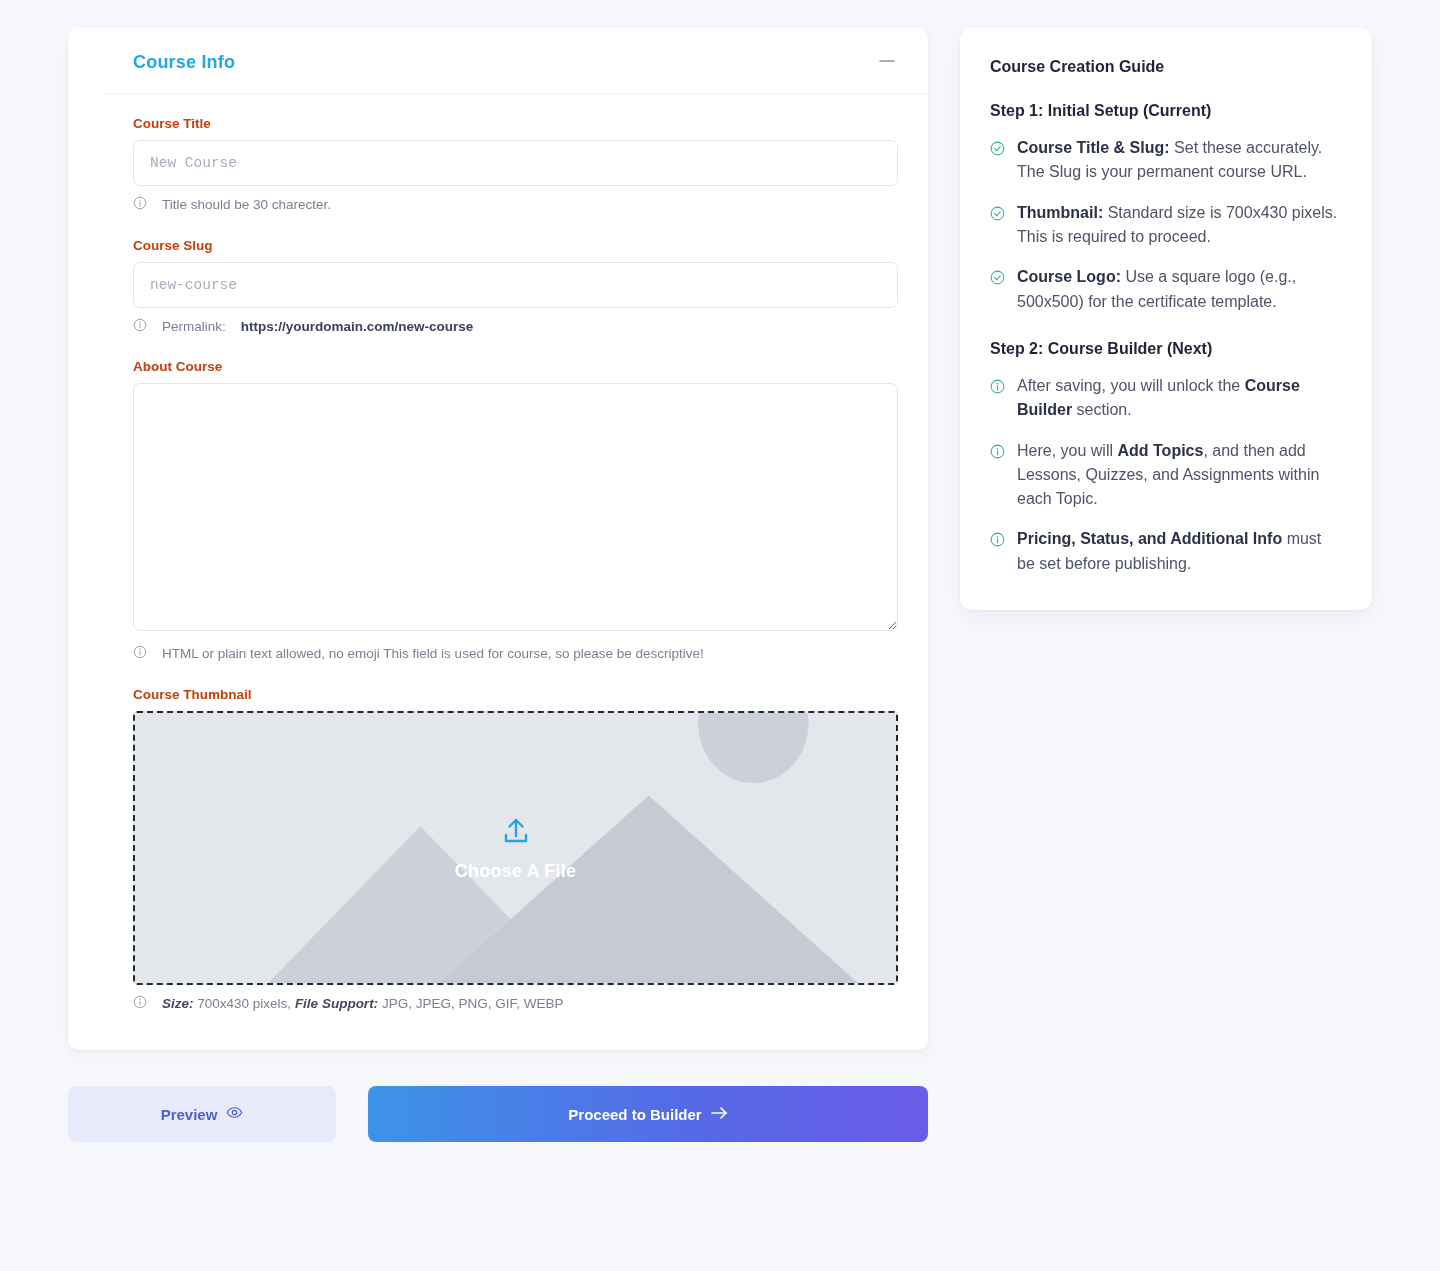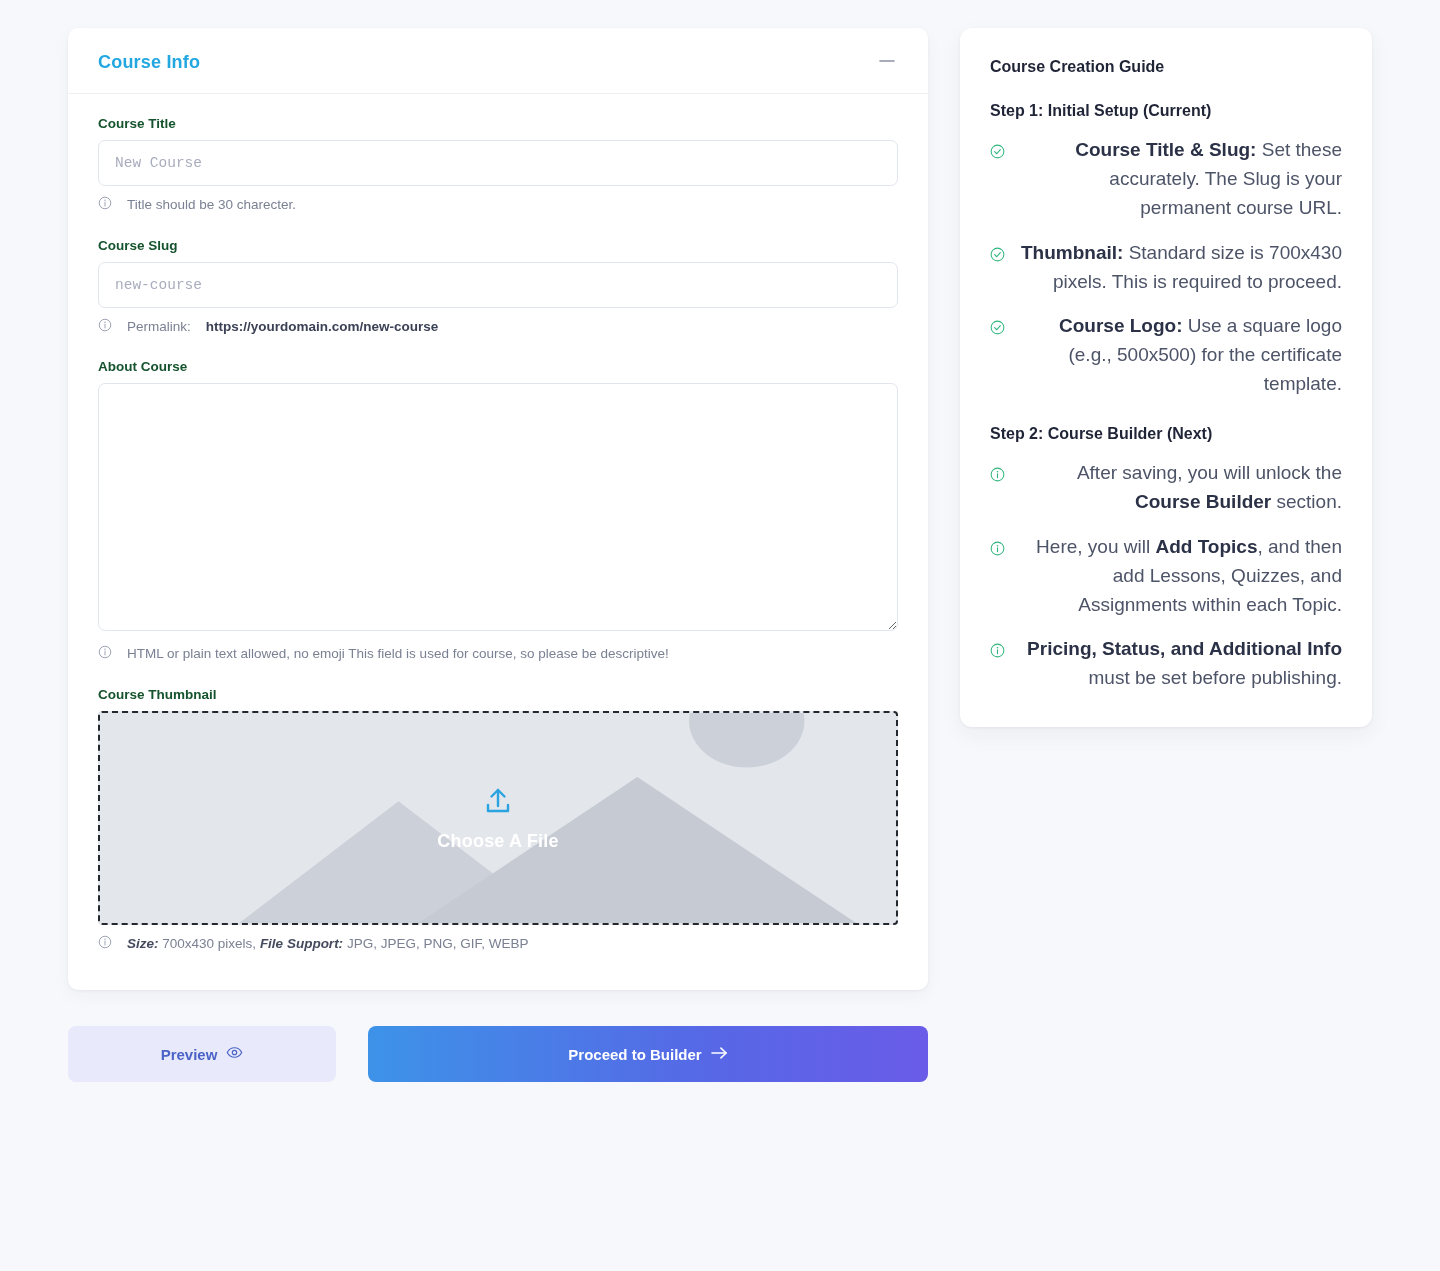--- a/index.html
+++ b/index.html
@@ -23,20 +23,21 @@
   }
   
   .left-col {
     width: 860px;
     flex: 0 0 860px;
   }
   .card {
     background: #ffffff;
     border-radius: 10px;
     box-shadow: 0 1px 3px rgba(30,40,80,0.06), 0 6px 18px rgba(30,40,80,0.04);
+    padding-left: 35px;
   }
   .panel-head {
     display: flex;
     align-items: center;
     justify-content: space-between;
     padding: 24px 30px 20px 30px;
     border-bottom: 1px solid #eef0f4;
   }
   .panel-title {
     color: #22a7e0;
@@ -50,21 +51,21 @@
     line-height: 1;
     width: 22px;
     text-align: center;
     cursor: pointer;
   }
   .panel-body { padding: 22px 30px 36px 30px; }
 
   .field-label {
     font-size: 13.5px;
     font-weight: 700;
-    color: #14532d;
+    color: #c2410c;
     margin-bottom: 9px;
     display: block;
   }
   .text-input {
     width: 100%;
     height: 46px;
     border: 1px solid #e1e5ed;
     border-radius: 7px;
     padding: 0 16px;
     font-size: 14.5px;
@@ -100,21 +101,21 @@
   }
   .hint .i-circle {
     flex: 0 0 auto;
     margin-top: 1px;
   }
   .hint b { color: #444b5e; font-weight: 700; font-style: italic; }
   .hint .perm-url { color: #3b4256; font-weight: 600; }
 
   .uploader {
     position: relative;
-    height: 214px;
+    height: 274px;
     border: 2px dashed #23282f;
     border-radius: 4px;
     background: #e3e6eb;
     overflow: hidden;
     display: flex;
     align-items: center;
     justify-content: center;
     cursor: pointer;
   }
   .uploader svg.mountains {
@@ -191,24 +192,23 @@
   .step-title.second { margin-top: 26px; }
   .guide-list {
     list-style: none;
     margin: 0;
     padding: 0;
   }
   .guide-item {
     display: flex;
     gap: 12px;
     margin-bottom: 16px;
-    font-size: 19px;
+    font-size: 16px;
     line-height: 1.52;
     color: #4d5468;
-    text-align: right;
   }
   .guide-item:last-child { margin-bottom: 0; }
   .guide-item .bullet-icon { flex: 0 0 auto; margin-top: 3px; }
   .guide-item b { color: #2b3146; font-weight: 700; }
 </style>
 </head>
 <body>
 
 <div class="page">
 

